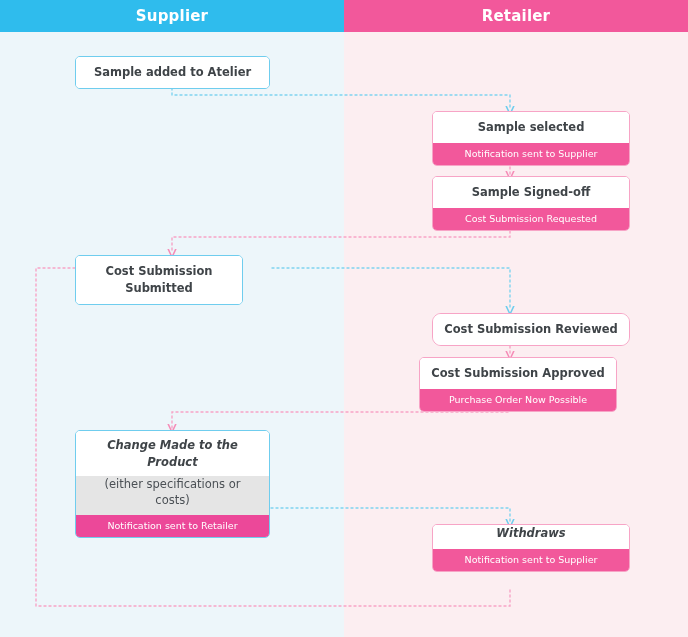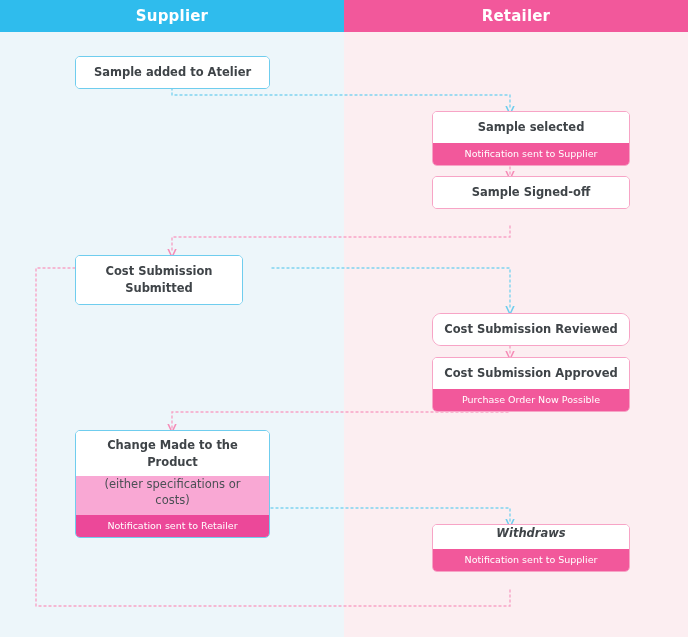--- a/index.html
+++ b/index.html
@@ -59,24 +59,24 @@
 
   .node-title {
     background: #ffffff;
     color: #3f4448;
     font-size: 11.5px;
     font-weight: 700;
     text-align: center;
     padding: 7px 8px;
     line-height: 17px;
   }
-  .node-title.two-line { padding: 6px 8px 5px; }
+  .node-title.two-line { padding: 6px 8px 5px; font-style: italic; }
 
   .node-sub {
-    background: #f9a8d4;
+    background: #e5e5e5;
     color: #4b5055;
     font-size: 11.5px;
     font-weight: 400;
     text-align: center;
     padding: 0 12px 7px;
     line-height: 16px;
   }
 
   .node-note {
     font-size: 9.5px;
@@ -134,31 +134,32 @@
     <div class="node-title">Sample added to Atelier</div>
   </div>
 
   <div class="node pink" style="left:411px; top:111px; width:198px;">
     <div class="node-title">Sample selected</div>
     <div class="node-note pink">Notification sent to Supplier</div>
   </div>
 
   <div class="node pink" style="left:411px; top:176px; width:198px;">
     <div class="node-title">Sample Signed-off</div>
+    <div class="node-note pink">Cost Submission Requested</div>
   </div>
 
   <div class="node blue" style="left:75px; top:255px; width:168px;">
     <div class="node-title">Cost Submission Submitted</div>
   </div>
 
   <div class="node pink" style="left:411px; top:313px; width:198px;border-radius:9px;">
     <div class="node-title">Cost Submission Reviewed</div>
   </div>
 
-  <div class="node pink" style="left:411px; top:357px; width:198px;">
+  <div class="node pink" style="left:398px; top:357px; width:198px;">
     <div class="node-title">Cost Submission Approved</div>
     <div class="node-note pink">Purchase Order Now Possible</div>
   </div>
 
   <div class="node blue" style="left:75px; top:430px; width:195px;">
     <div class="node-title two-line">Change Made to the Product</div>
     <div class="node-sub">(either specifications or costs)</div>
     <div class="node-note blue">Notification sent to Retailer</div>
   </div>
 

